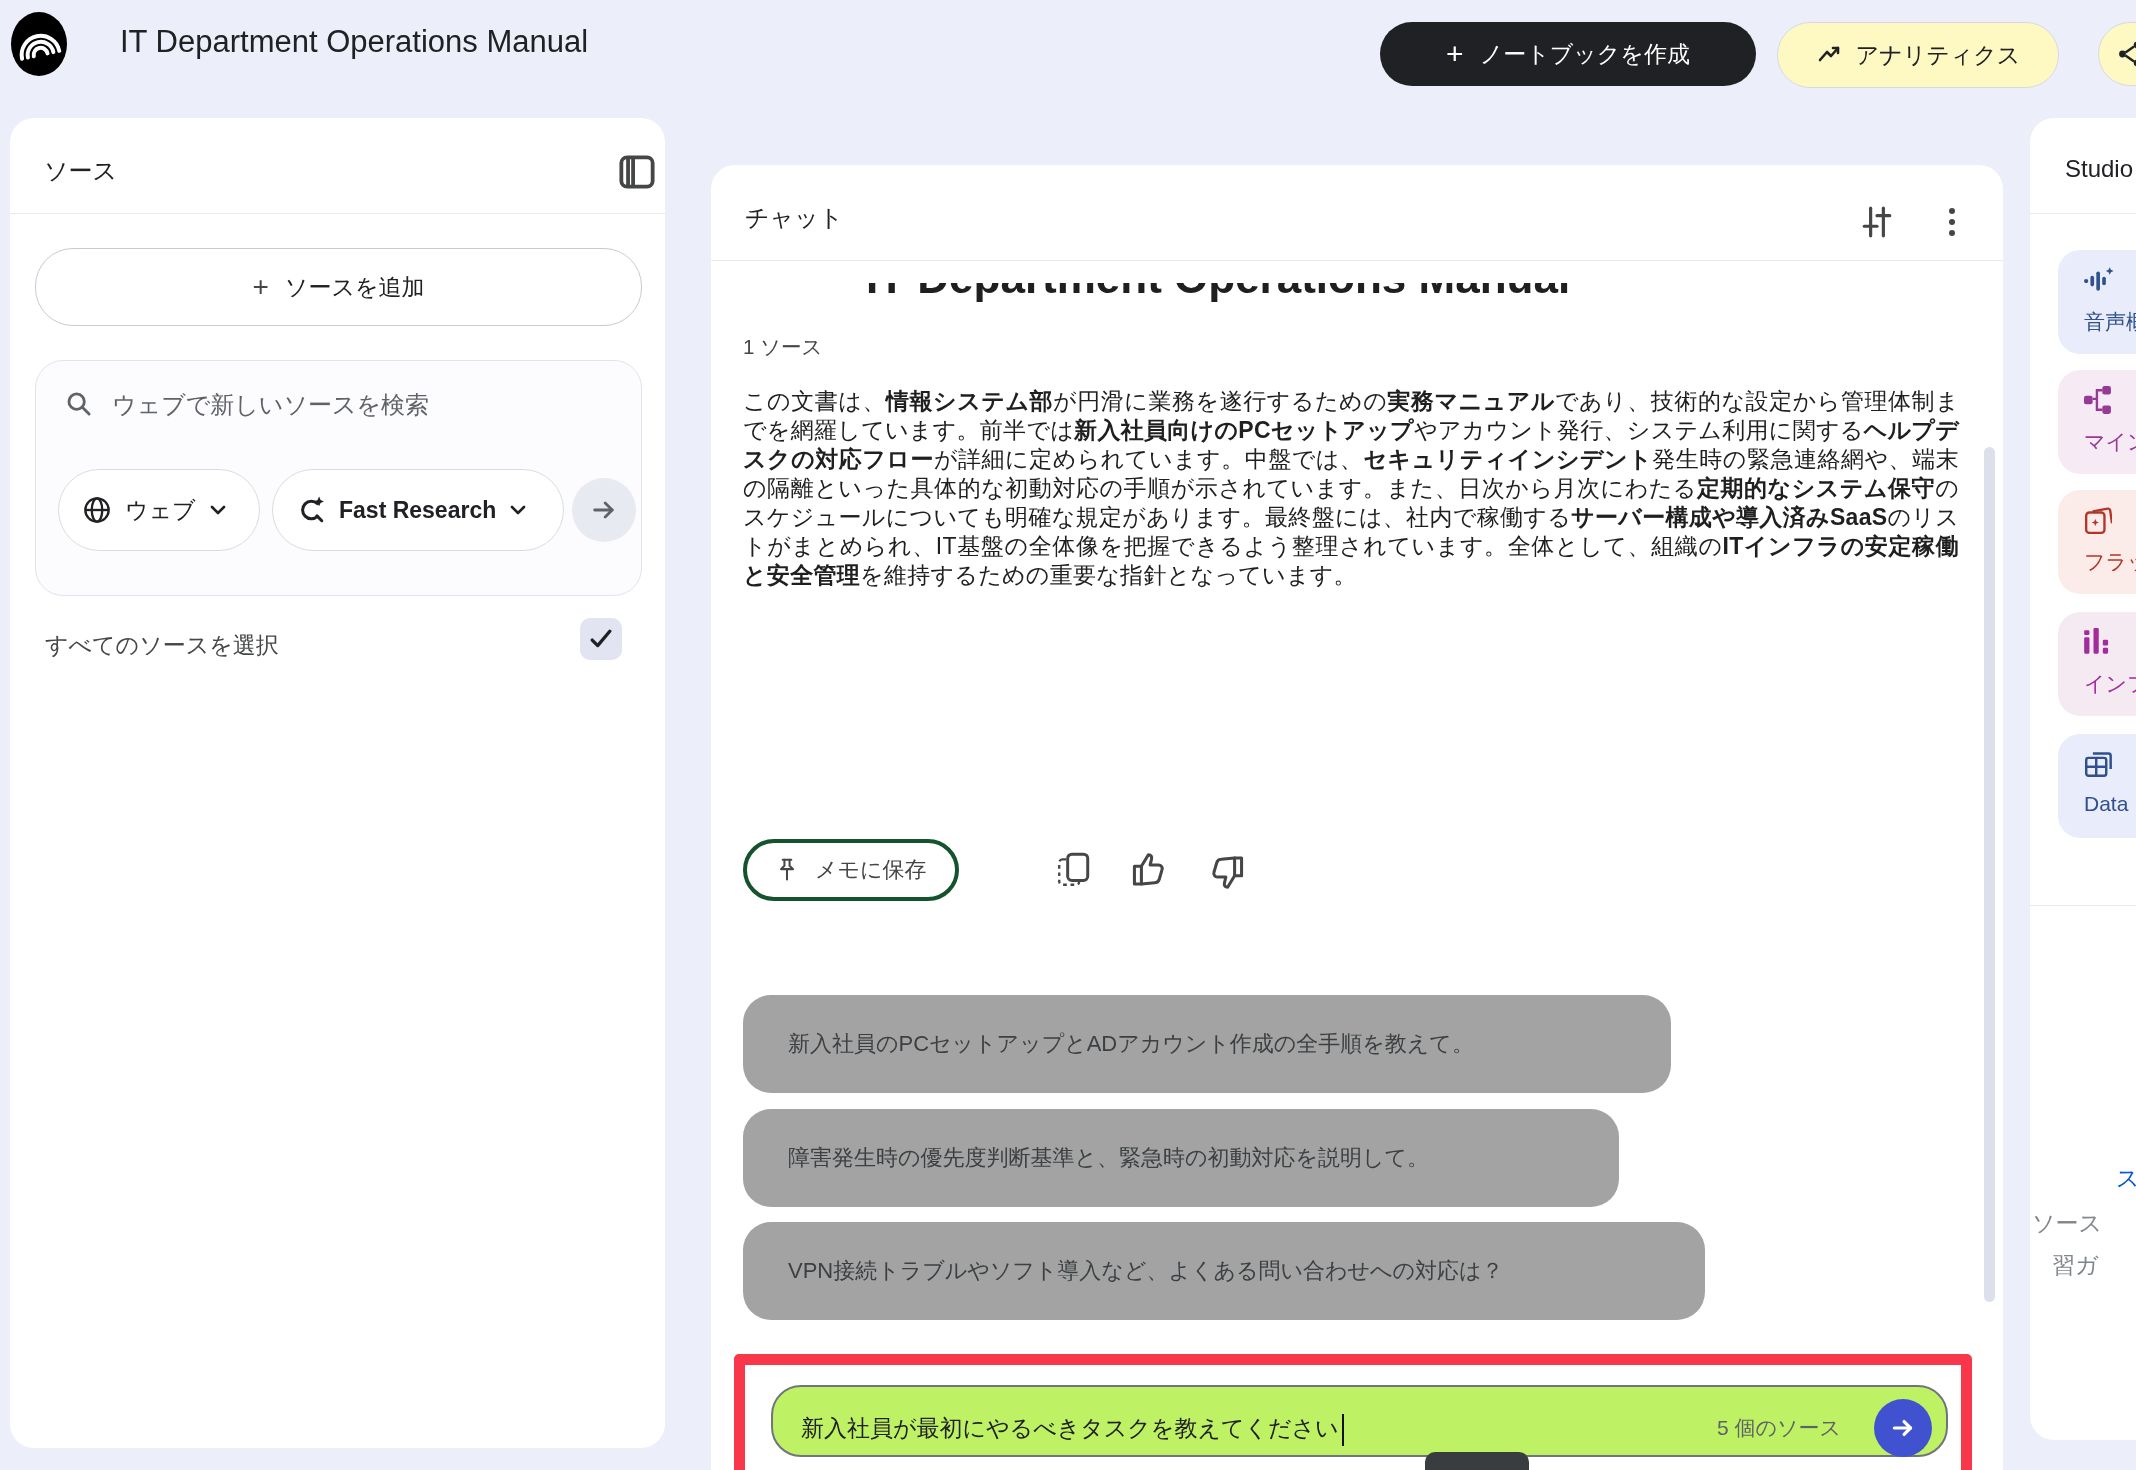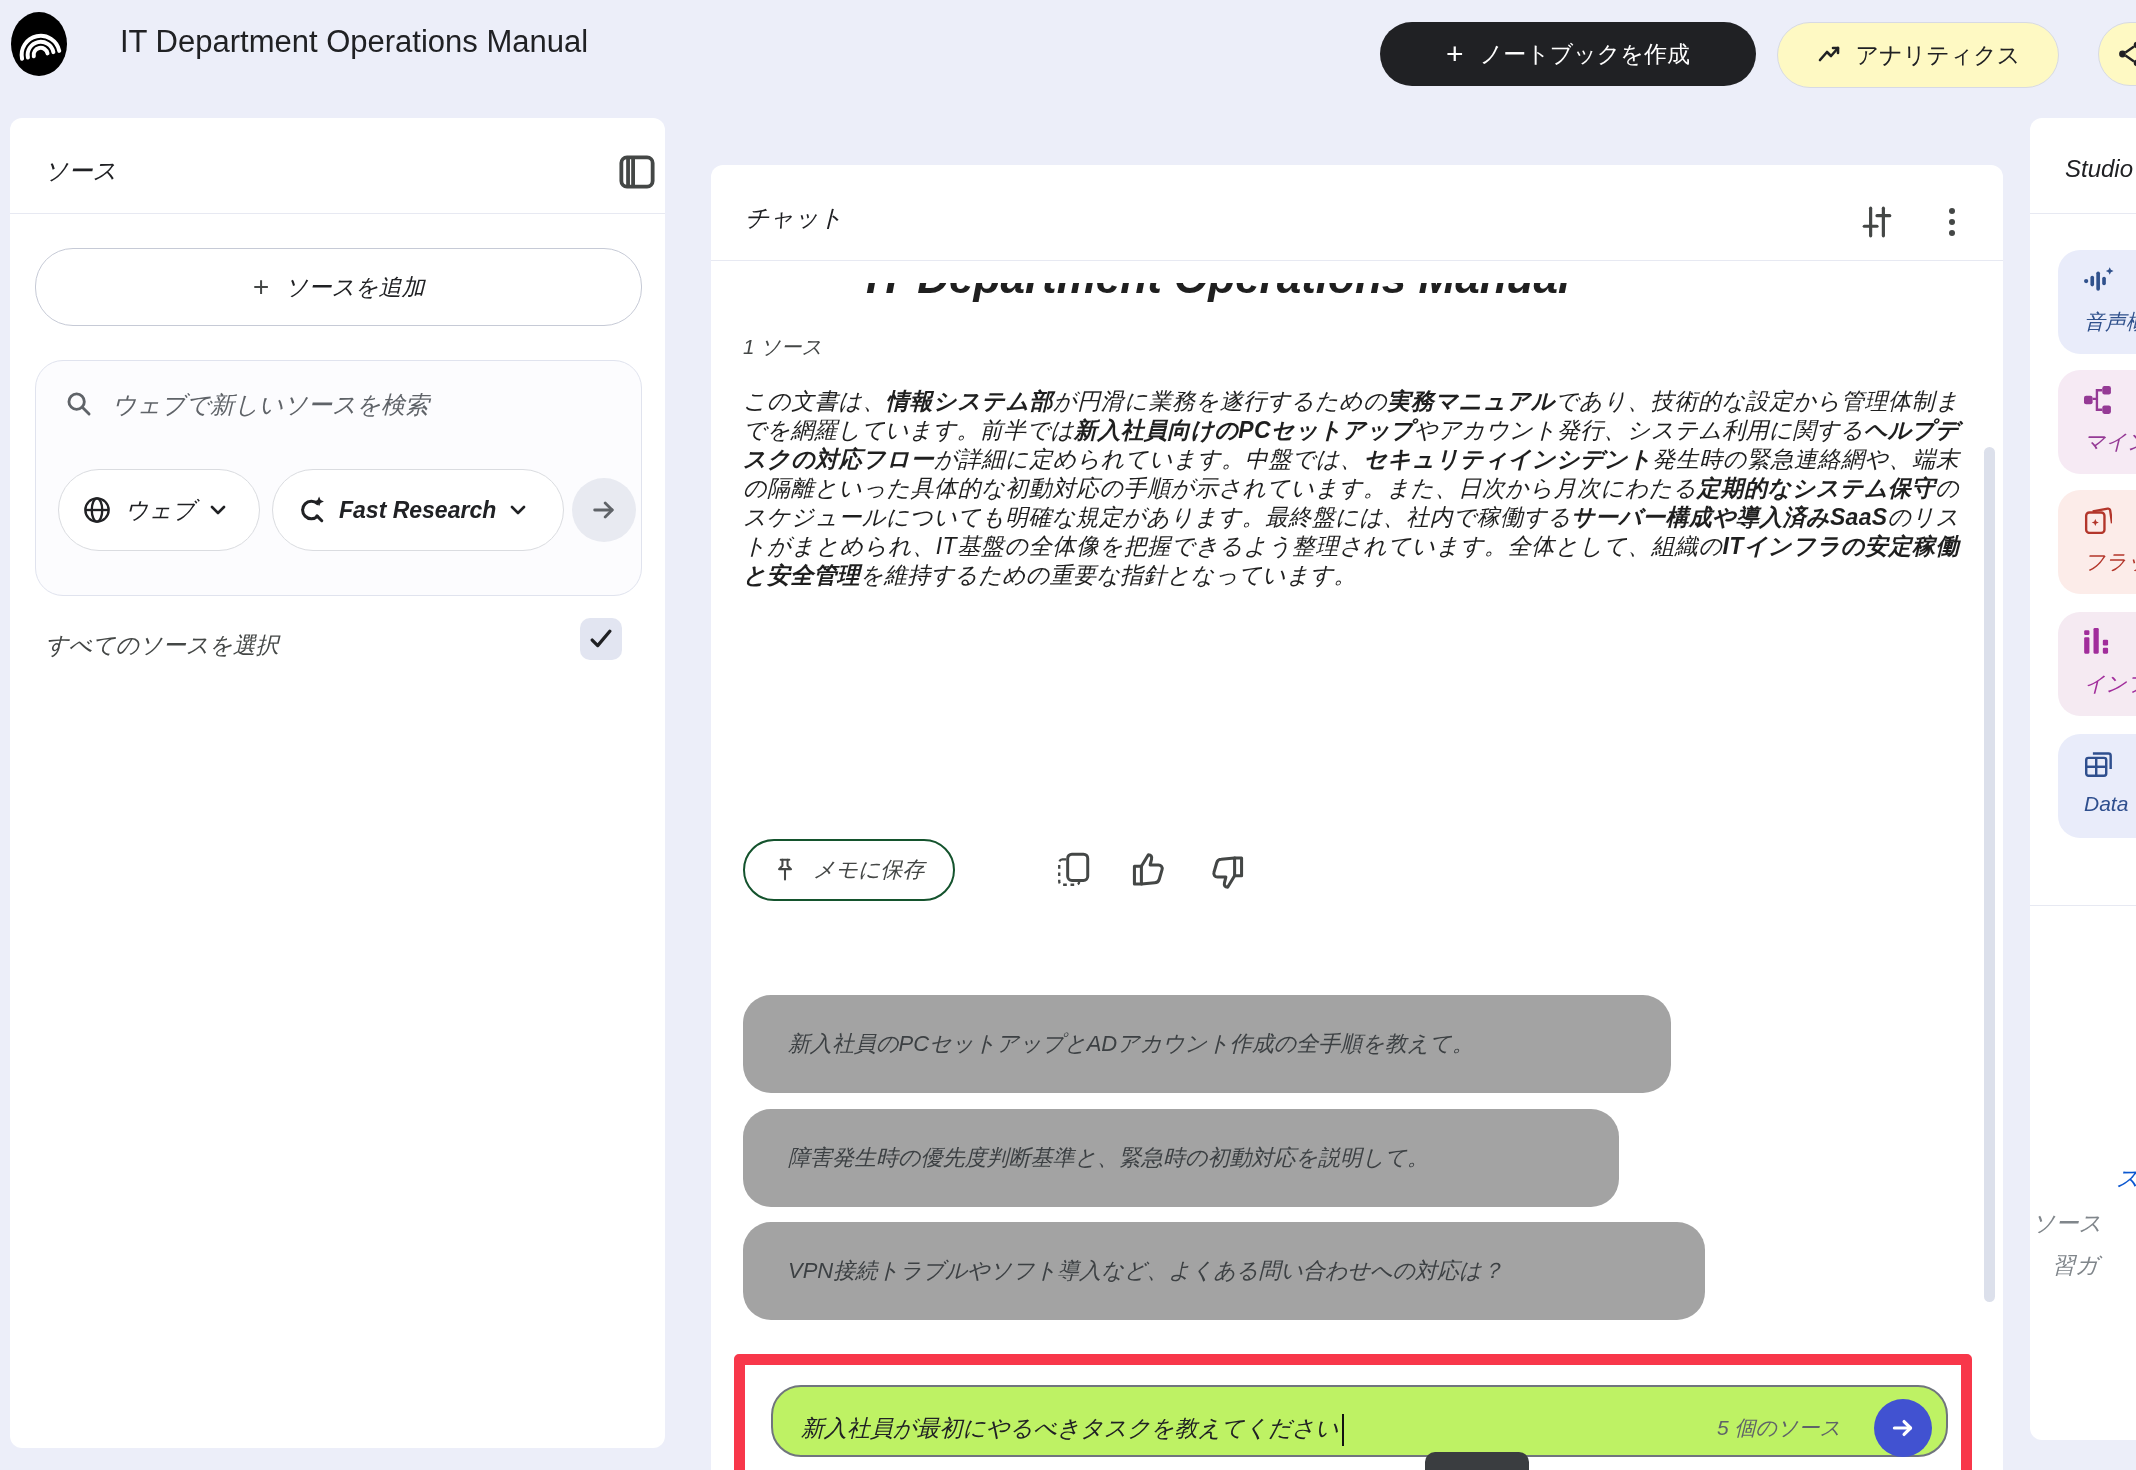--- a/index.html
+++ b/index.html
@@ -4,41 +4,41 @@
 <style>
   html,body{margin:0;padding:0;}
   body{
     width:2136px;height:1470px;position:relative;overflow:hidden;
     background:#eceef9;
     font-family:"Liberation Sans",sans-serif;
     color:#1f1f1f;
     -webkit-font-smoothing:antialiased;
   }
   .abs{position:absolute;}
-  .card{position:absolute;background:#fff;border-radius:12px;font-style:italic;}
+  .card{position:absolute;background:#fff;border-radius:24px;}
   .panel-title{font-size:24px;color:#202124;}
   .divider{position:absolute;left:0;right:0;height:1px;background:#e7e9f2;}
   .iconbtn{color:#444746;cursor:pointer;}
   
   .pill-black{position:absolute;background:#202124;color:#fff;border-radius:33px;
     display:flex;align-items:center;justify-content:center;gap:16px;font-size:23px;}
   .pill-white{position:absolute;background:#fef9c3;border:1px solid #d7dae4;border-radius:33px;
     display:flex;align-items:center;justify-content:center;gap:14px;font-size:23px;color:#202124;}
   
   .outline-btn{position:absolute;border:1px solid #c6cad6;border-radius:38px;background:#fff;
     display:flex;align-items:center;justify-content:center;gap:16px;font-size:23px;color:#202124;}
   .search-box{position:absolute;border:1px solid #e0e3ee;background:#fcfcfe;border-radius:28px;}
   .chip{position:absolute;height:82px;border:1px solid #dadce0;border-radius:41px;background:#fff;
     display:flex;align-items:center;gap:14px;font-size:23px;color:#202124;padding:0 24px;box-sizing:border-box;}
   .checkbox{position:absolute;width:42px;height:42px;border-radius:10px;background:#e2e5f1;
     display:flex;align-items:center;justify-content:center;}
   
   .sugg{position:absolute;height:98px;border-radius:28px;background:#a3a3a3;color:#3c4043;
     font-size:22px;line-height:98px;padding-left:45px;box-sizing:border-box;white-space:nowrap;overflow:hidden;}
-  .save-pill{position:absolute;height:62px;border:2px solid #14532d;border-radius:31px;background:#fff;
+  .save-pill{position:absolute;height:62px;border:4px solid #14532d;border-radius:31px;background:#fff;
     display:flex;align-items:center;gap:16px;font-size:22px;color:#444746;padding:0 28px;box-sizing:border-box;}
   #summary{font-size:23px;line-height:29px;text-align:justify;letter-spacing:0.3px;color:#1f1f1f;}
   #summary b{font-weight:bold;}
   .caret{display:inline-block;width:2.5px;height:32px;background:#111;vertical-align:middle;margin-left:3px;}
   
   .scard{position:absolute;left:28px;width:360px;height:104px;border-radius:22px;overflow:hidden;}
   .scard .slabel{position:absolute;left:26px;top:58px;font-size:21px;white-space:nowrap;}
   .scard .sicon{position:absolute;left:26px;top:16px;}
   .foot-line{position:absolute;font-size:23px;white-space:nowrap;}
 </style>

